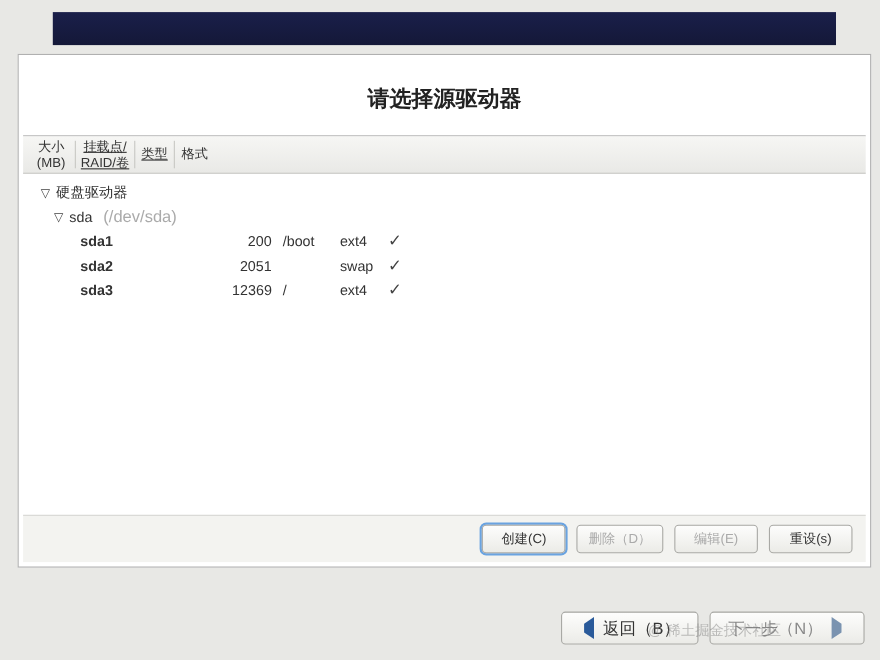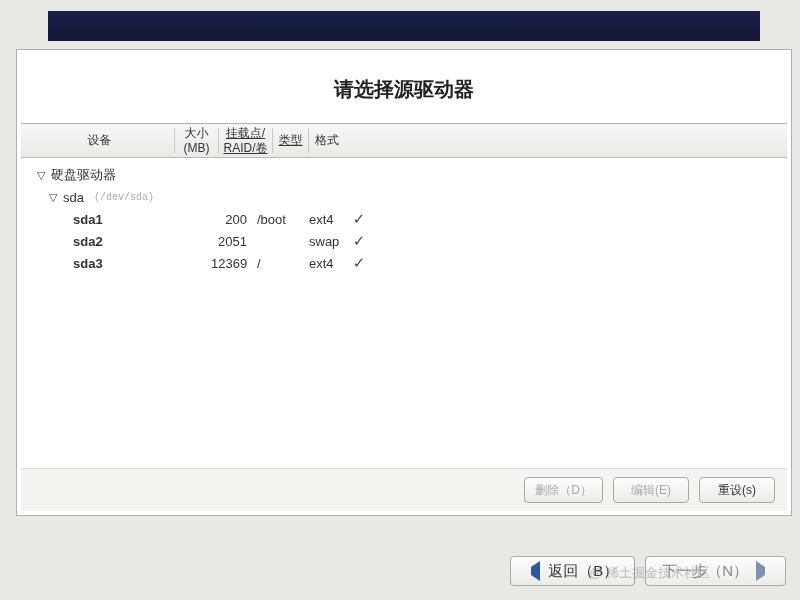--- a/index.html
+++ b/index.html
@@ -78,21 +78,21 @@
 .tree-row .c-format { width: 36px; text-align: center; }
 .toggle {
   display: inline-block;
   width: 12px;
   font-size: 11px;
   color: #444;
   margin-right: 2px;
 }
 .indent-1 { padding-left: 16px; }
 .indent-2 { padding-left: 44px; font-weight: bold; }
-.devpath { color: #aaa; font-size: 10px; margin-left: 2px; font-family: Liberation Mono, monospace; }
+.devpath { color: #aaa; font-size: 15px; margin-left: 2px; }
 .check {
   font-size: 15px;
   color: #444;
 }
 .btn-row {
   display: flex;
   gap: 10px;
   justify-content: flex-end;
   padding: 8px 12px;
   border-top: 1px solid #d8d8d4;
@@ -167,21 +167,20 @@
 
 <div class="top-banner"></div>
 
 <div class="main-panel">
   <div class="title-area">
     <h1>请选择源驱动器</h1>
   </div>
 
   <div class="table-wrap">
     <div class="header-row">
-      <div class="hcell col-device">设备</div>
       <div class="hcell col-size" style="white-space:pre-line">大小
 (MB)</div>
       <div class="hcell col-mount" style="white-space:pre-line">挂载点/
 RAID/卷</div>
       <div class="hcell col-type">类型</div>
       <div class="hcell col-format">格式</div>
     </div>
 
     <div class="tree-body">
       <div class="tree-row">
@@ -215,20 +214,21 @@
       <div class="tree-row">
         <div class="c-device indent-2">sda3</div>
         <div class="c-size">12369</div>
         <div class="c-mount">/</div>
         <div class="c-type">ext4</div>
         <div class="c-format"><span class="check">✓</span></div>
       </div>
     </div>
 
     <div class="btn-row">
+      <button class="btn primary">创建(C)</button>
       <button class="btn" disabled="">删除（D）</button>
       <button class="btn" disabled="">编辑(E)</button>
       <button class="btn">重设(s)</button>
     </div>
   </div>
 </div>
 
 <div class="bottom-nav">
   <button class="nav-btn">
     <span class="arrow-left"></span>

